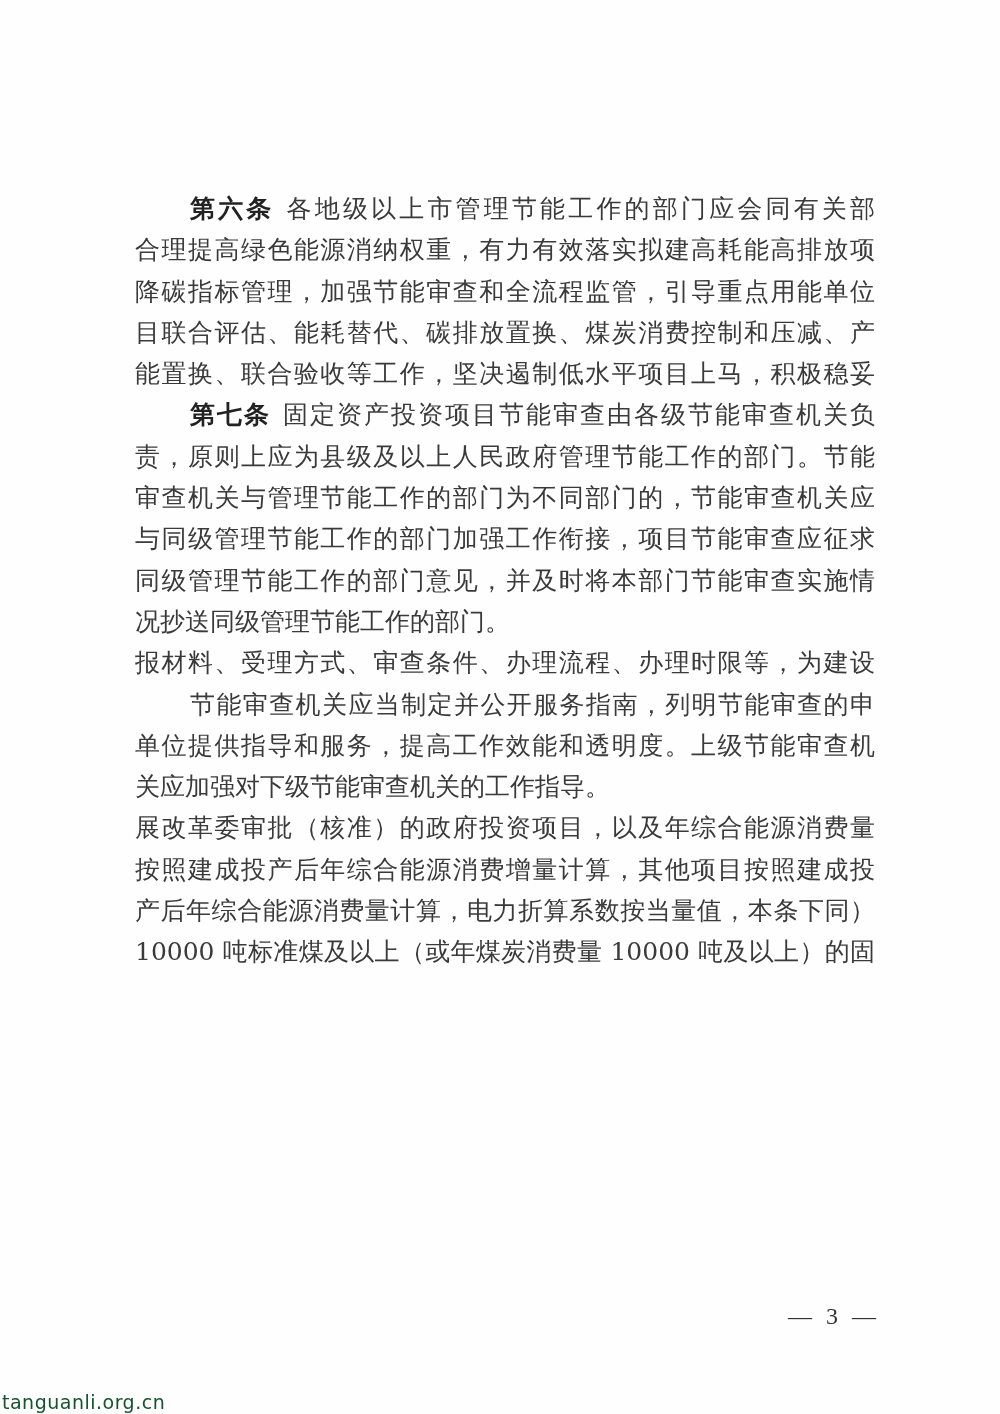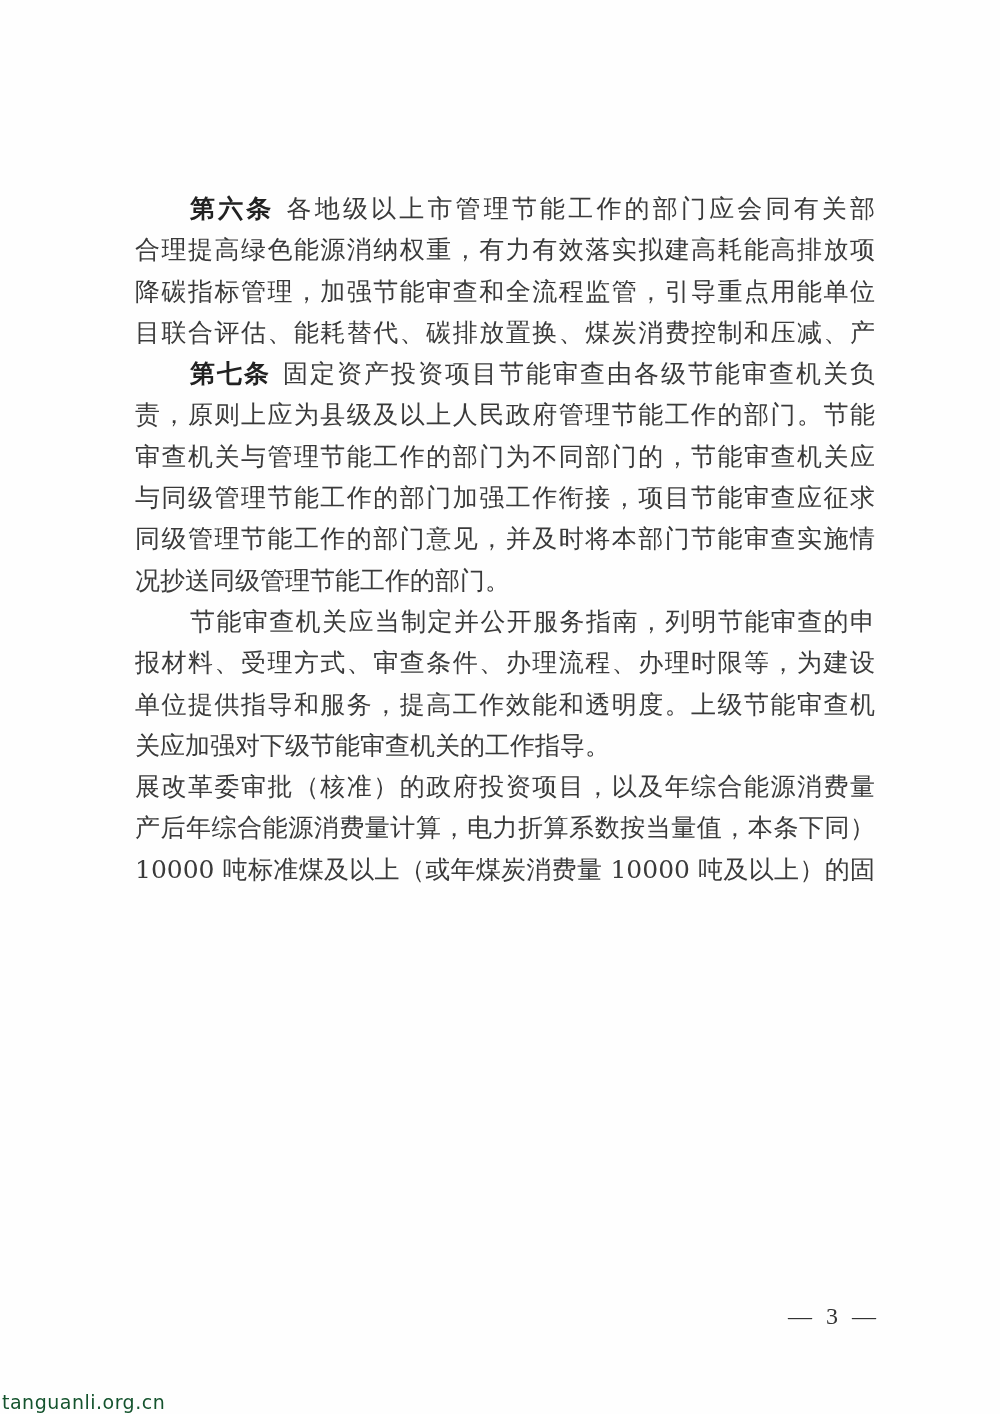--- a/index.html
+++ b/index.html
@@ -71,40 +71,42 @@
 <body>
 
 <div class="page">
   <div class="text-block">
 
     <div>
       <div class="line indent"><span class="article-label">第六条</span><span>各地级以上市管理节能工作的部门应会同有关部</span></div>
       <div class="line">合理提高绿色能源消纳权重，有力有效落实拟建高耗能高排放项</div>
       <div class="line">降碳指标管理，加强节能审查和全流程监管，引导重点用能单位</div>
       <div class="line">目联合评估、能耗替代、碳排放置换、煤炭消费控制和压减、产</div>
+      <div class="line">能置换、联合验收等工作，坚决遏制低水平项目上马，积极稳妥</div>
     </div>
 
     <div>
       <div class="line indent"><span class="article-label">第七条</span><span>固定资产投资项目节能审查由各级节能审查机关负</span></div>
       <div class="line">责，原则上应为县级及以上人民政府管理节能工作的部门。节能</div>
       <div class="line">审查机关与管理节能工作的部门为不同部门的，节能审查机关应</div>
       <div class="line">与同级管理节能工作的部门加强工作衔接，项目节能审查应征求</div>
       <div class="line">同级管理节能工作的部门意见，并及时将本部门节能审查实施情</div>
       <div class="line last">况抄送同级管理节能工作的部门。</div>
     </div>
 
     <div>
+      <div class="line">报材料、受理方式、审查条件、办理流程、办理时限等，为建设</div>
       <div class="line indent">节能审查机关应当制定并公开服务指南，列明节能审查的申</div>
-      <div class="line">报材料、受理方式、审查条件、办理流程、办理时限等，为建设</div>
       <div class="line">单位提供指导和服务，提高工作效能和透明度。上级节能审查机</div>
       <div class="line last">关应加强对下级节能审查机关的工作指导。</div>
     </div>
 
     <div>
       <div class="line">展改革委审批（核准）的政府投资项目，以及年综合能源消费量</div>
+      <div class="line">按照建成投产后年综合能源消费增量计算，其他项目按照建成投</div>
       <div class="line">产后年综合能源消费量计算，电力折算系数按当量值，本条下同）</div>
       <div class="line">10000 吨标准煤及以上（或年煤炭消费量 10000 吨及以上）的固</div>
     </div>
 
   </div>
 
   <div class="page-number">— 3 —</div>
   <div class="watermark">tanguanli.org.cn</div>
 </div>
 

